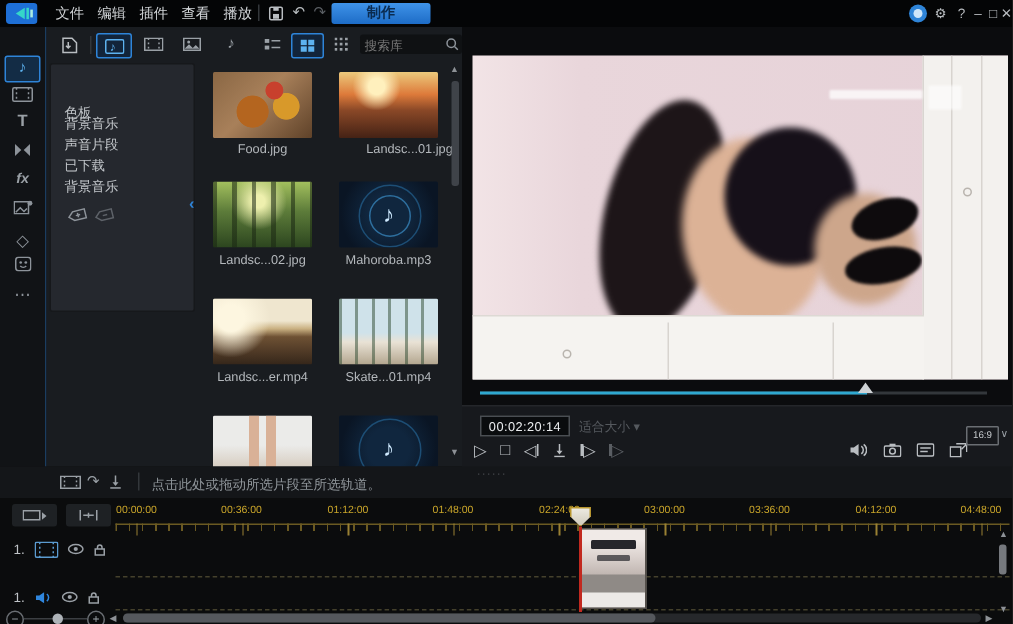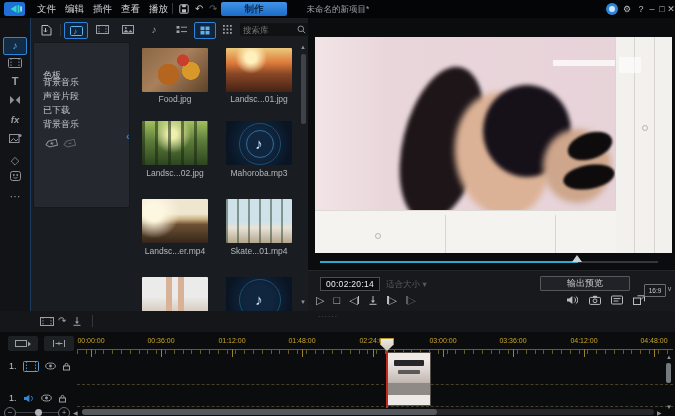--- a/index.html
+++ b/index.html
@@ -140,21 +140,20 @@
     <span class="abs" style="left:179px;top:4px">
       <svg width="10" height="10">
           <rect x="0.8" y="0.8" width="8.4" height="8.4" rx="1" fill="none" stroke="#b9bdc1"></rect>
           <rect x="3" y="5.3" width="4" height="3.2" fill="#b9bdc1"></rect>
           <rect x="3.2" y="0.8" width="3.6" height="2.4" fill="#b9bdc1"></rect>
         </svg>
     </span>
     <span class="abs tbico" style="left:195px">↶</span>
     <span class="abs tbico dim" style="left:209px">↷</span>
     <div class="abs producebtn" style="left:221px">制作</div>
-    <div class="abs wintitle" style="left:283px">未命名的新项目*</div>
     <span class="abs account" style="left:606px">
         <i></i>
       </span>
     <span class="abs winico" style="left:622px">⚙</span>
     <span class="abs winico" style="left:636px">?</span>
     <span class="abs winico" style="left:647px">–</span>
     <span class="abs winico" style="left:657px">□</span>
     <span class="abs winico" style="left:666px">✕</span>
   </div>
 
@@ -279,21 +278,21 @@
             <path d="M0.8 4.5L4 1.5h8v6H4z" fill="none" stroke="#8d939a"></path>
             <path d="M5.5 4.5h3" stroke="#8d939a"></path>
           </svg>
       </span>
     </div>
     <span class="abs" style="left:95px;top:112px;color:#2e84d8;font-size:11px;font-weight:bold">‹</span>
 
     <div class="thumb art-food" style="left:111px;top:30px"></div>
     <div class="fname" style="left:105px;top:76px">Food.jpg</div>
     <div class="thumb art-canyon" style="left:195px;top:30px"></div>
-    <div class="fname" style="left:189px;top:76px">Landsc...01.jpg</div>
+    <div class="fname" style="left:203px;top:76px">Landsc...01.jpg</div>
 
     <div class="thumb art-forest" style="left:111px;top:103px"></div>
     <div class="fname" style="left:105px;top:150px">Landsc...02.jpg</div>
     <div class="thumb art-audio" style="left:195px;top:103px">
       <span class="ring" style="left:13px;top:2px;width:40px;height:40px"></span>
       <span class="ring" style="left:20px;top:9px;width:26px;height:26px;border-color:#2e6f9e"></span>
       <span class="mnote">♪</span>
     </div>
     <div class="fname" style="left:189px;top:150px">Mahoroba.mp3</div>
 
@@ -337,21 +336,20 @@
         <i style="left:66px;top:0;width:22px;height:16px;opacity:.8"></i>
       </div>
     </div>
     <div class="abs seektrack"></div>
     <div class="abs seekfill"></div>
     <div class="abs seekhandle"></div>
 
     <div class="abs ctrlzone">
       <div class="abs tcbox">00:02:20:14</div>
       <span class="abs fitlbl"><span>适合大小</span> <span>▾</span></span>
-      <div class="abs outbtn">输出预览</div>
       <div class="abs transport">
         <span>▷</span>
         <span>□</span>
         <span><span>◁</span><i class="vbar"></i></span>
         <span>
           <svg width="10" height="10">
               <path d="M5 1v5" stroke="#b9bdc1"></path>
               <path d="M3 5.5h4L5 8z" fill="#b9bdc1"></path>
               <path d="M1.5 9.3h7" stroke="#b9bdc1"></path>
             </svg>
@@ -398,20 +396,21 @@
     </span>
     <span class="abs" style="left:58px;top:4px;color:#9aa0a6;font-size:10px">↷</span>
     <span class="abs" style="left:72px;top:5px">
       <svg width="10" height="10">
           <path d="M5 1v5" stroke="#9aa0a6"></path>
           <path d="M3 5.5h4L5 8z" fill="#9aa0a6"></path>
           <path d="M1.5 9.3h7" stroke="#9aa0a6"></path>
         </svg>
     </span>
     <span class="abs vsep" style="left:92px;top:4px"></span>
+    <span class="abs hinttext" style="left:101px">点击此处或拖动所选片段至所选轨道。</span>
     <span class="abs dots6" style="left:318px">······</span>
   </div>
 
   <div class="abs tl">
     <div class="abs tlbtn" style="left:8px">
       <svg width="17" height="9">
           <rect x="0.5" y="1.5" width="11" height="6" fill="none" stroke="#9aa0a6"></rect>
           <path d="M13 2.5l3 2.5-3 2.5" fill="#9aa0a6"></path>
         </svg>
     </div>

